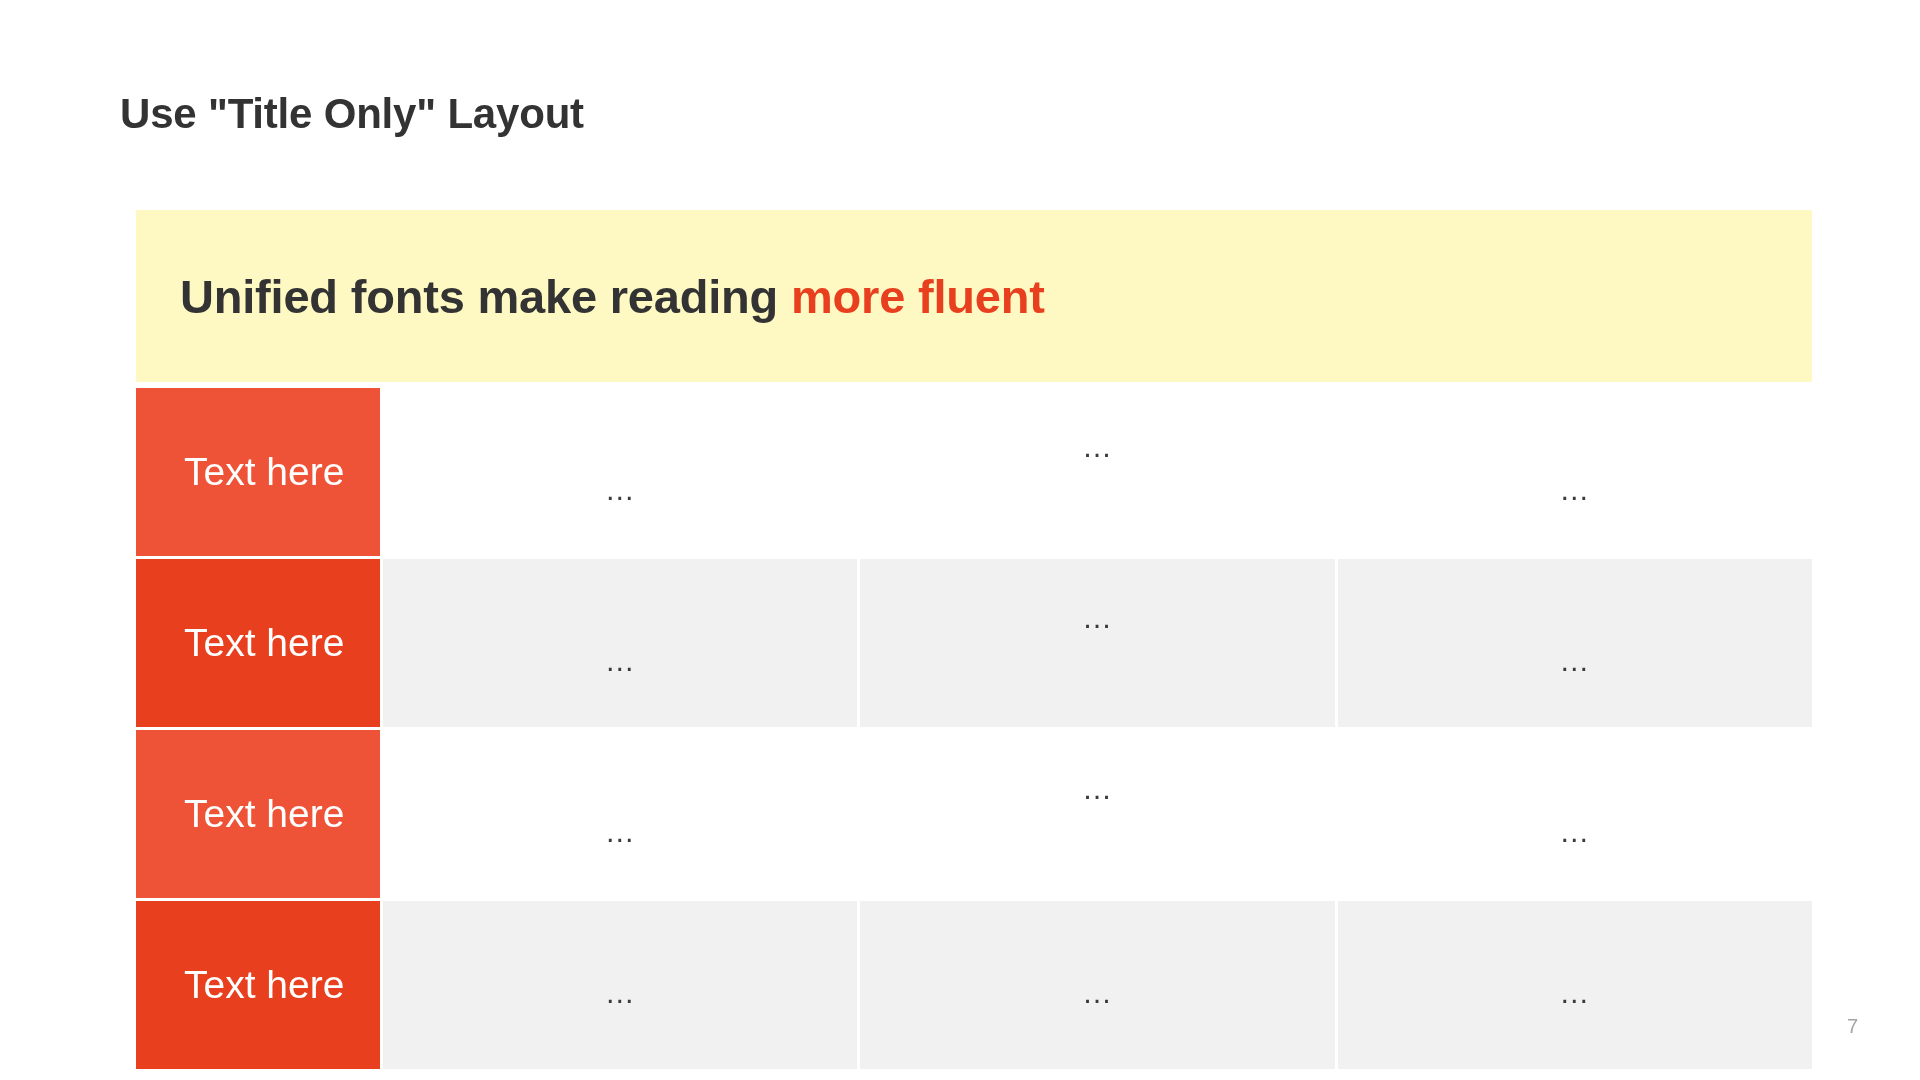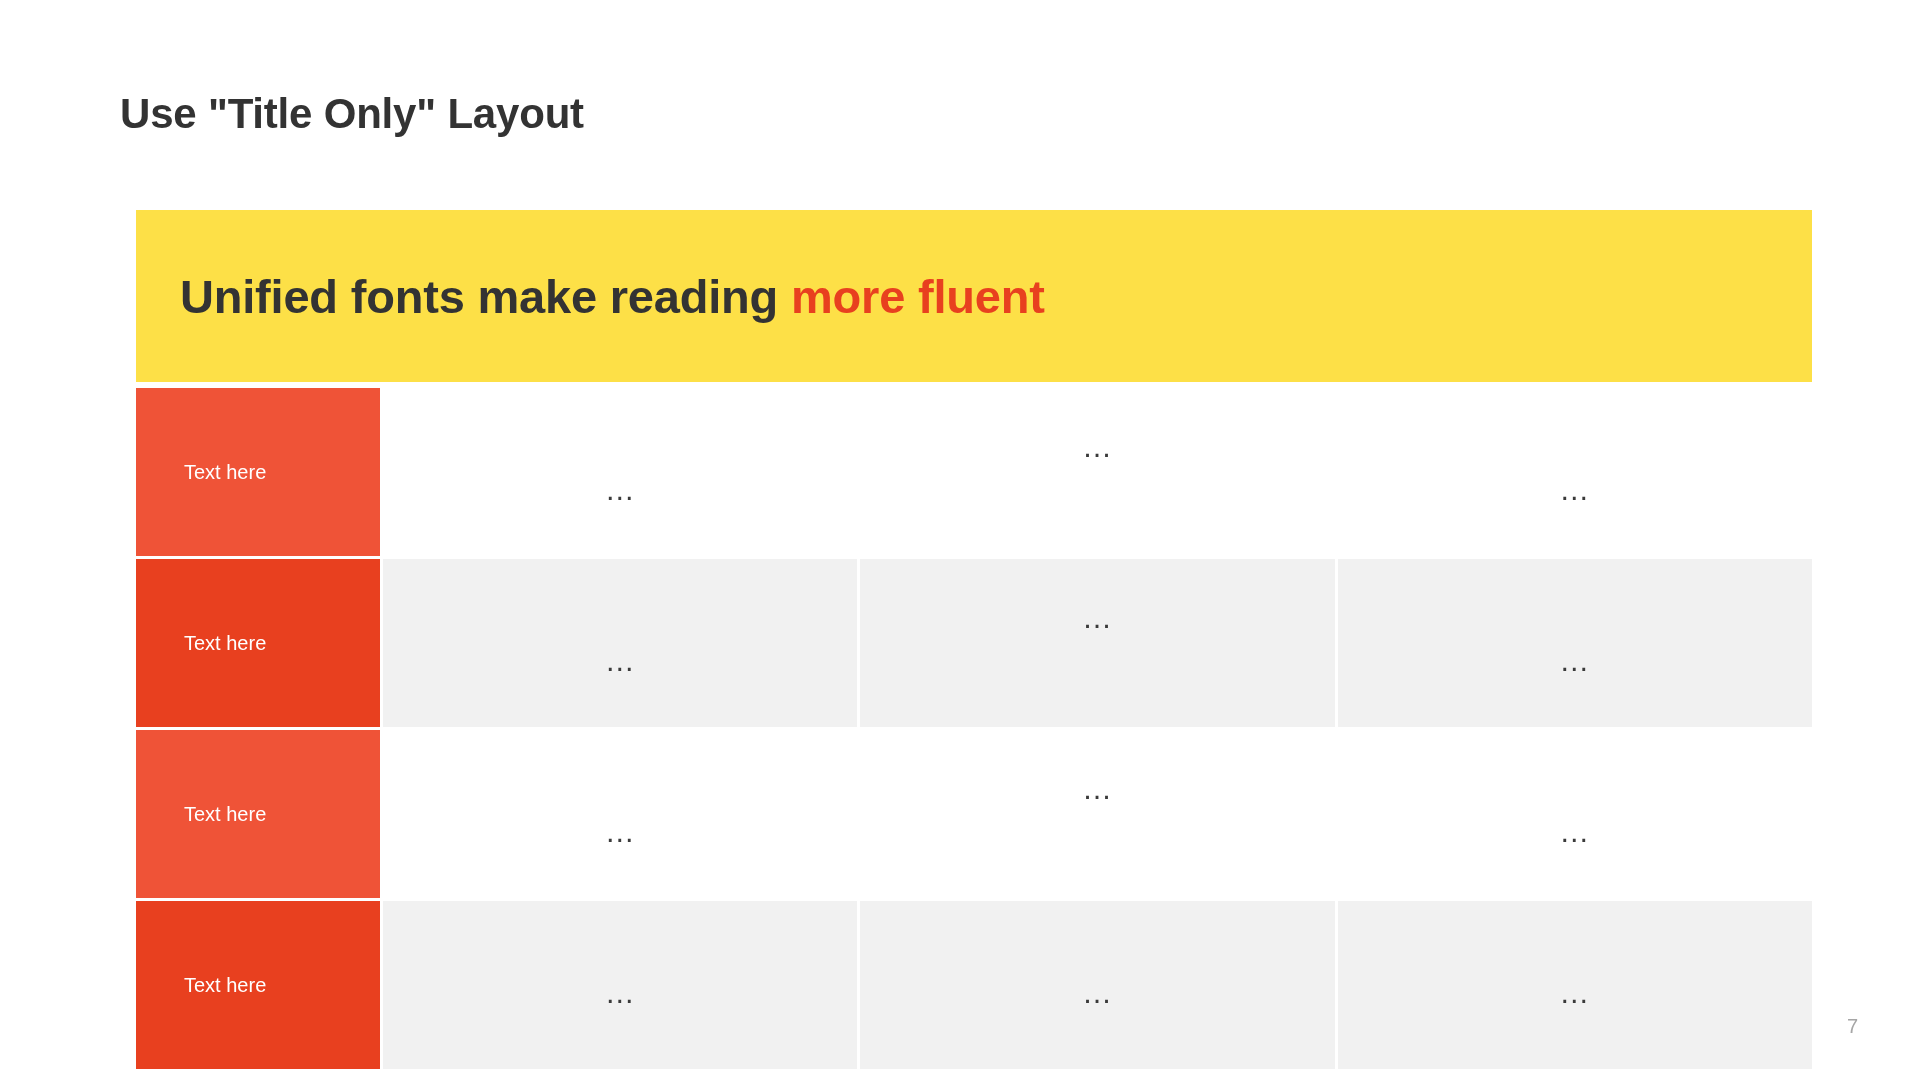--- a/index.html
+++ b/index.html
@@ -35,21 +35,21 @@
     white-space: nowrap;
   }
 
   
   .banner {
     position: absolute;
     left: 136px;
     top: 210px;
     width: 1676px;
     height: 172px;
-    background: #fde047;
+    background: #fef9c3;
     display: flex;
     align-items: center;
   }
   .banner-text {
     padding-left: 44px;
     font-size: 47px;
     font-weight: bold;
     color: #333333;
     white-space: nowrap;
     letter-spacing: -0.2px;
@@ -74,21 +74,21 @@
   .row:last-child { margin-bottom: 0; }
 
   .cell-label {
     width: 244px;
     flex: 0 0 244px;
     display: flex;
     align-items: center;
     box-sizing: border-box;
     padding-left: 48px;
     color: #ffffff;
-    font-size: 20px;
+    font-size: 39px;
     font-weight: normal;
   }
   .row.odd .cell-label { background: #EF5337; }
   .row.even .cell-label { background: #E8401F; }
 
   .cells {
     flex: 1;
     display: flex;
     gap: 3px;
     margin-left: 3px;

